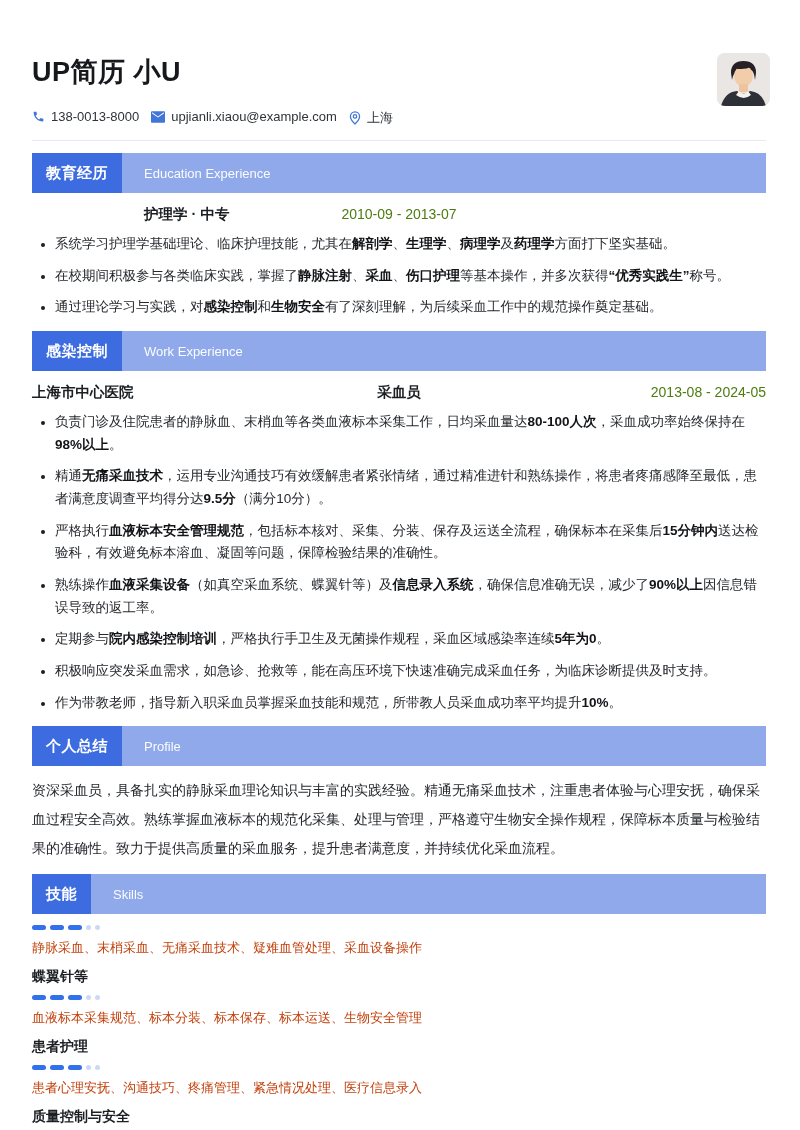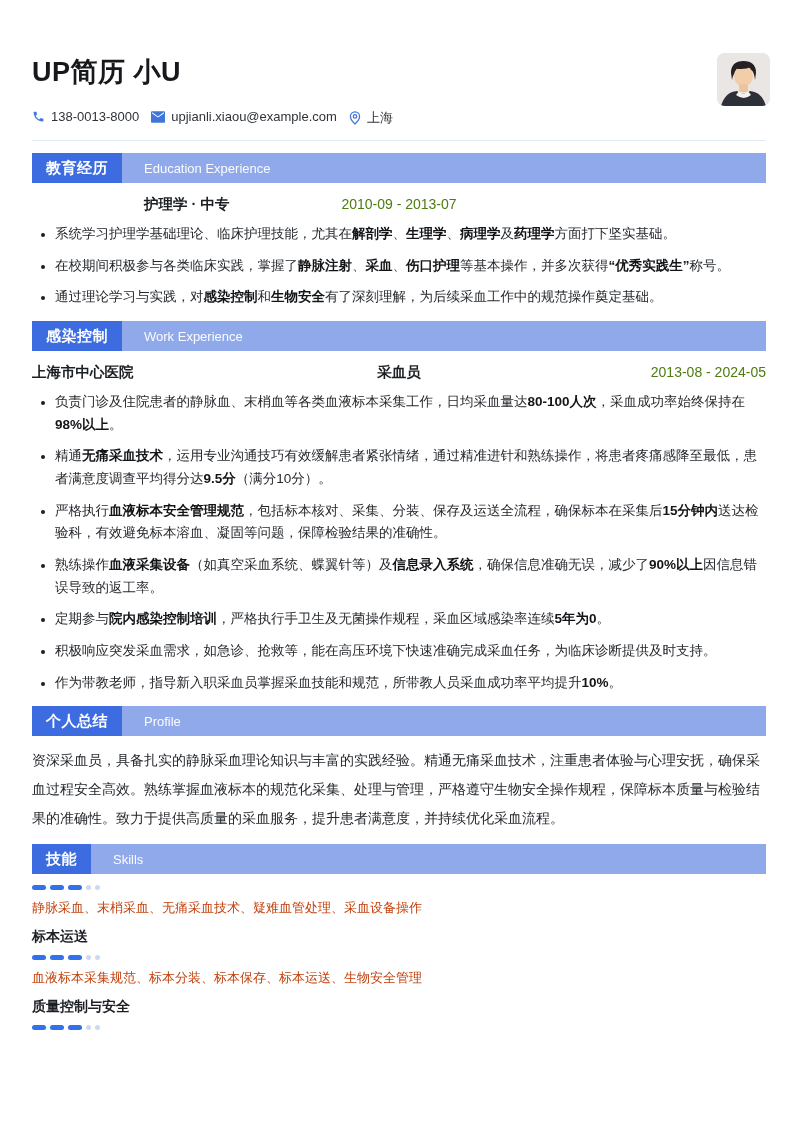--- a/index.html
+++ b/index.html
@@ -16,21 +16,21 @@
   .avatar {
     position:absolute; top:53px; right:30px; width:53px; height:53px;
     border-radius:8px; overflow:hidden; background:#e9e6e3;
   }
   .contact { display:flex; align-items:flex-start; gap:12px; margin-top:19px; font-size:13px; color:#2f3338; }
   .c-item { display:inline-flex; align-items:center; gap:6px; }
   .c-item svg { display:block; }
   .divider { border:none; border-top:1px solid #e4eaf2; margin-top:13px; }
 
   
-  .sec-head { display:flex; height:30px; margin-top:12px; }
+  .sec-head { display:flex; height:40px; margin-top:12px; }
   .badge {
     background:#3D6CE0; color:#fff; font-size:15px; font-weight:700;
     display:flex; align-items:center; padding:0 14px; letter-spacing:.5px;
   }
   .bar {
     flex:1; background:#8FA9EA; color:rgba(255,255,255,.96); font-size:13px;
     display:flex; align-items:center; padding-left:22px;
   }
 
   
@@ -163,31 +163,42 @@
           <div class="skill-rating">
             <span class="pill"></span>
             <span class="pill"></span>
             <span class="pill"></span>
             <span class="dot"></span>
             <span class="dot"></span>
           </div>
           <div class="skill-items">静脉采血、末梢采血、无痛采血技术、疑难血管处理、采血设备操作</div>
         </div>
         <div class="skill-group">
-          <div class="skill-title">标本运送</div>
+          <div class="skill-title">蝶翼针等</div>
           <div class="skill-rating">
             <span class="pill"></span>
             <span class="pill"></span>
             <span class="pill"></span>
             <span class="dot"></span>
             <span class="dot"></span>
           </div>
           <div class="skill-items">血液标本采集规范、标本分装、标本保存、标本运送、生物安全管理</div>
         </div>
         <div class="skill-group">
+          <div class="skill-title">患者护理</div>
+          <div class="skill-rating">
+            <span class="pill"></span>
+            <span class="pill"></span>
+            <span class="pill"></span>
+            <span class="dot"></span>
+            <span class="dot"></span>
+          </div>
+          <div class="skill-items">患者心理安抚、沟通技巧、疼痛管理、紧急情况处理、医疗信息录入</div>
+        </div>
+        <div class="skill-group">
           <div class="skill-title">质量控制与安全</div>
           <div class="skill-rating">
             <span class="pill"></span>
             <span class="pill"></span>
             <span class="pill"></span>
             <span class="dot"></span>
             <span class="dot"></span>
           </div>
         </div>
       </div>

